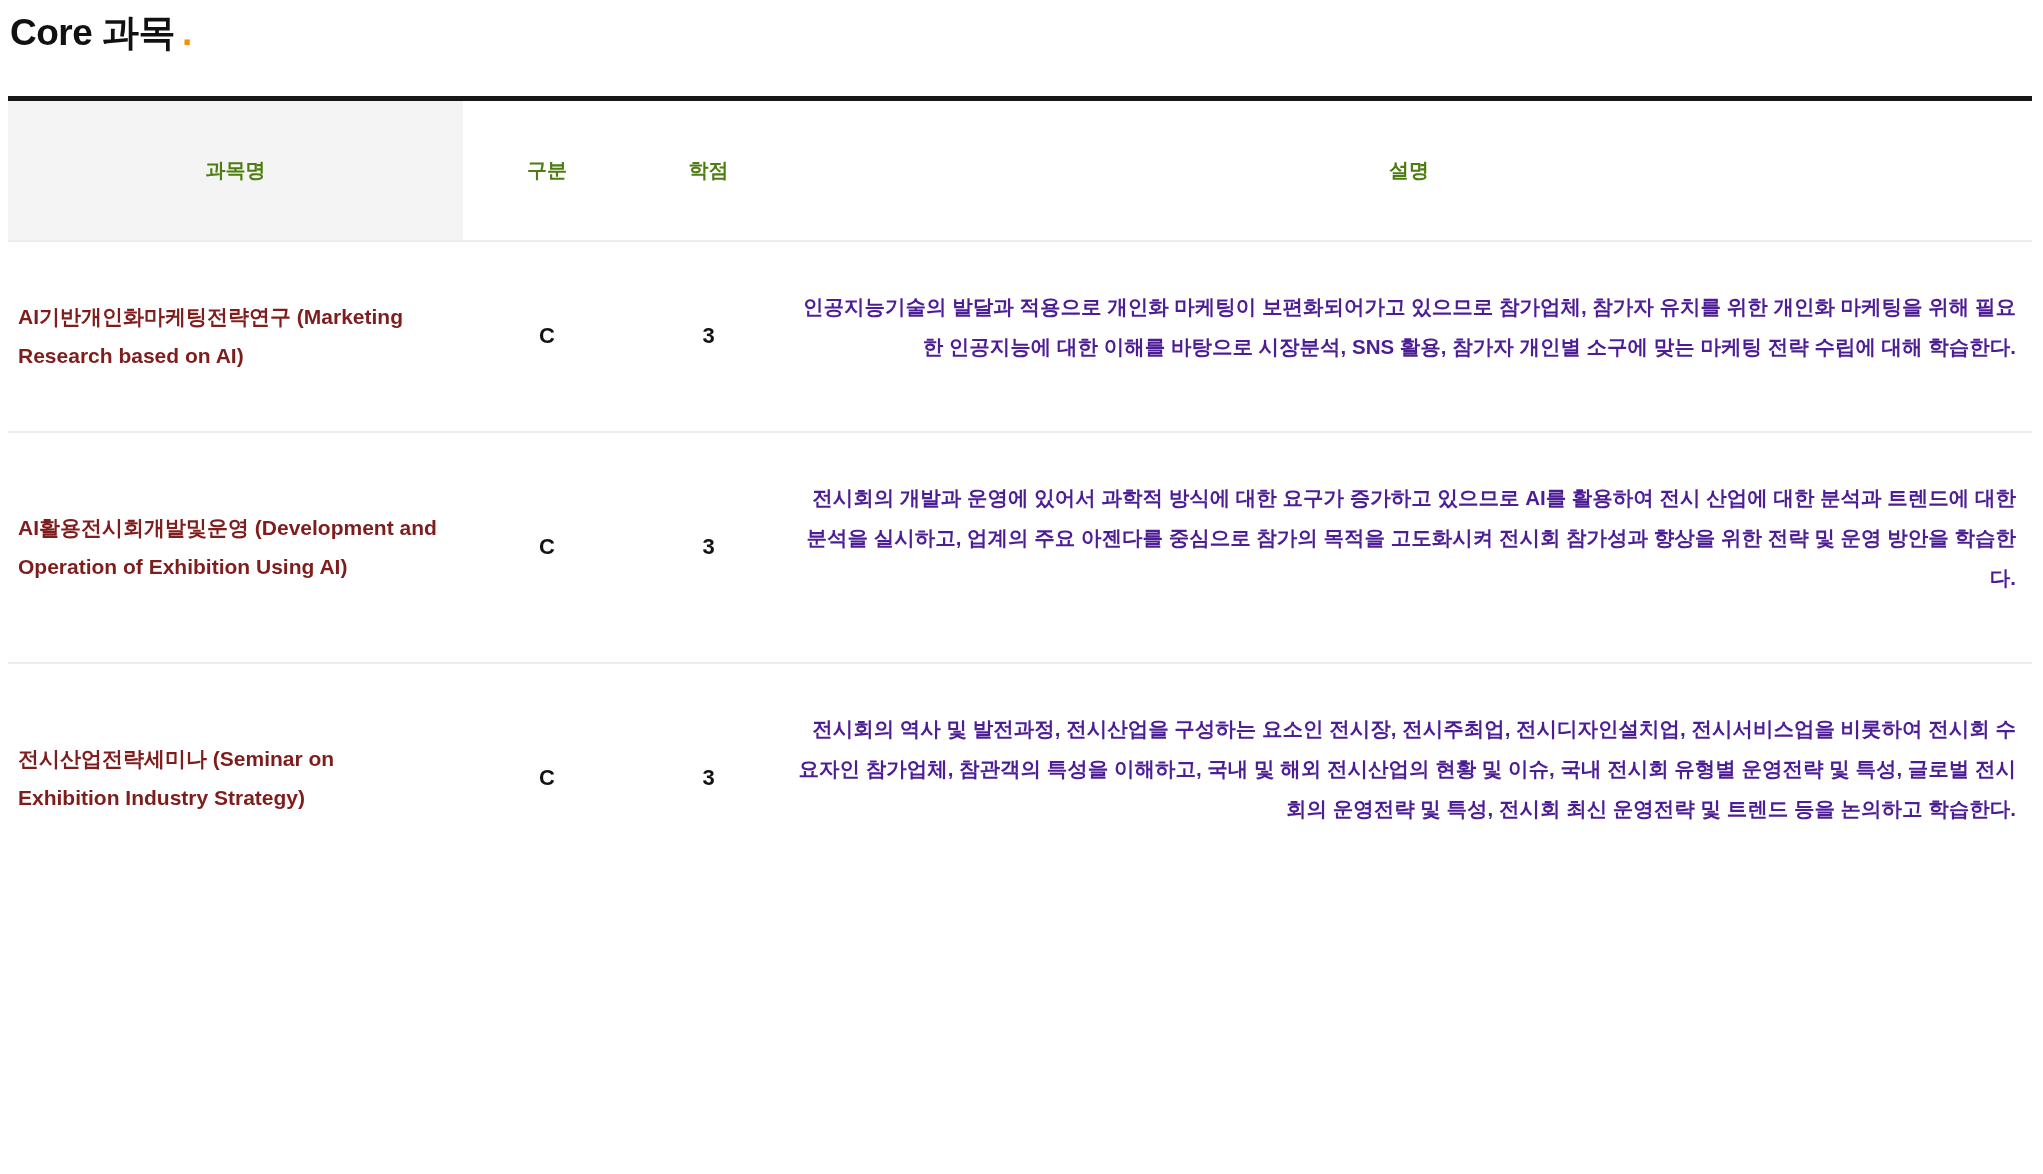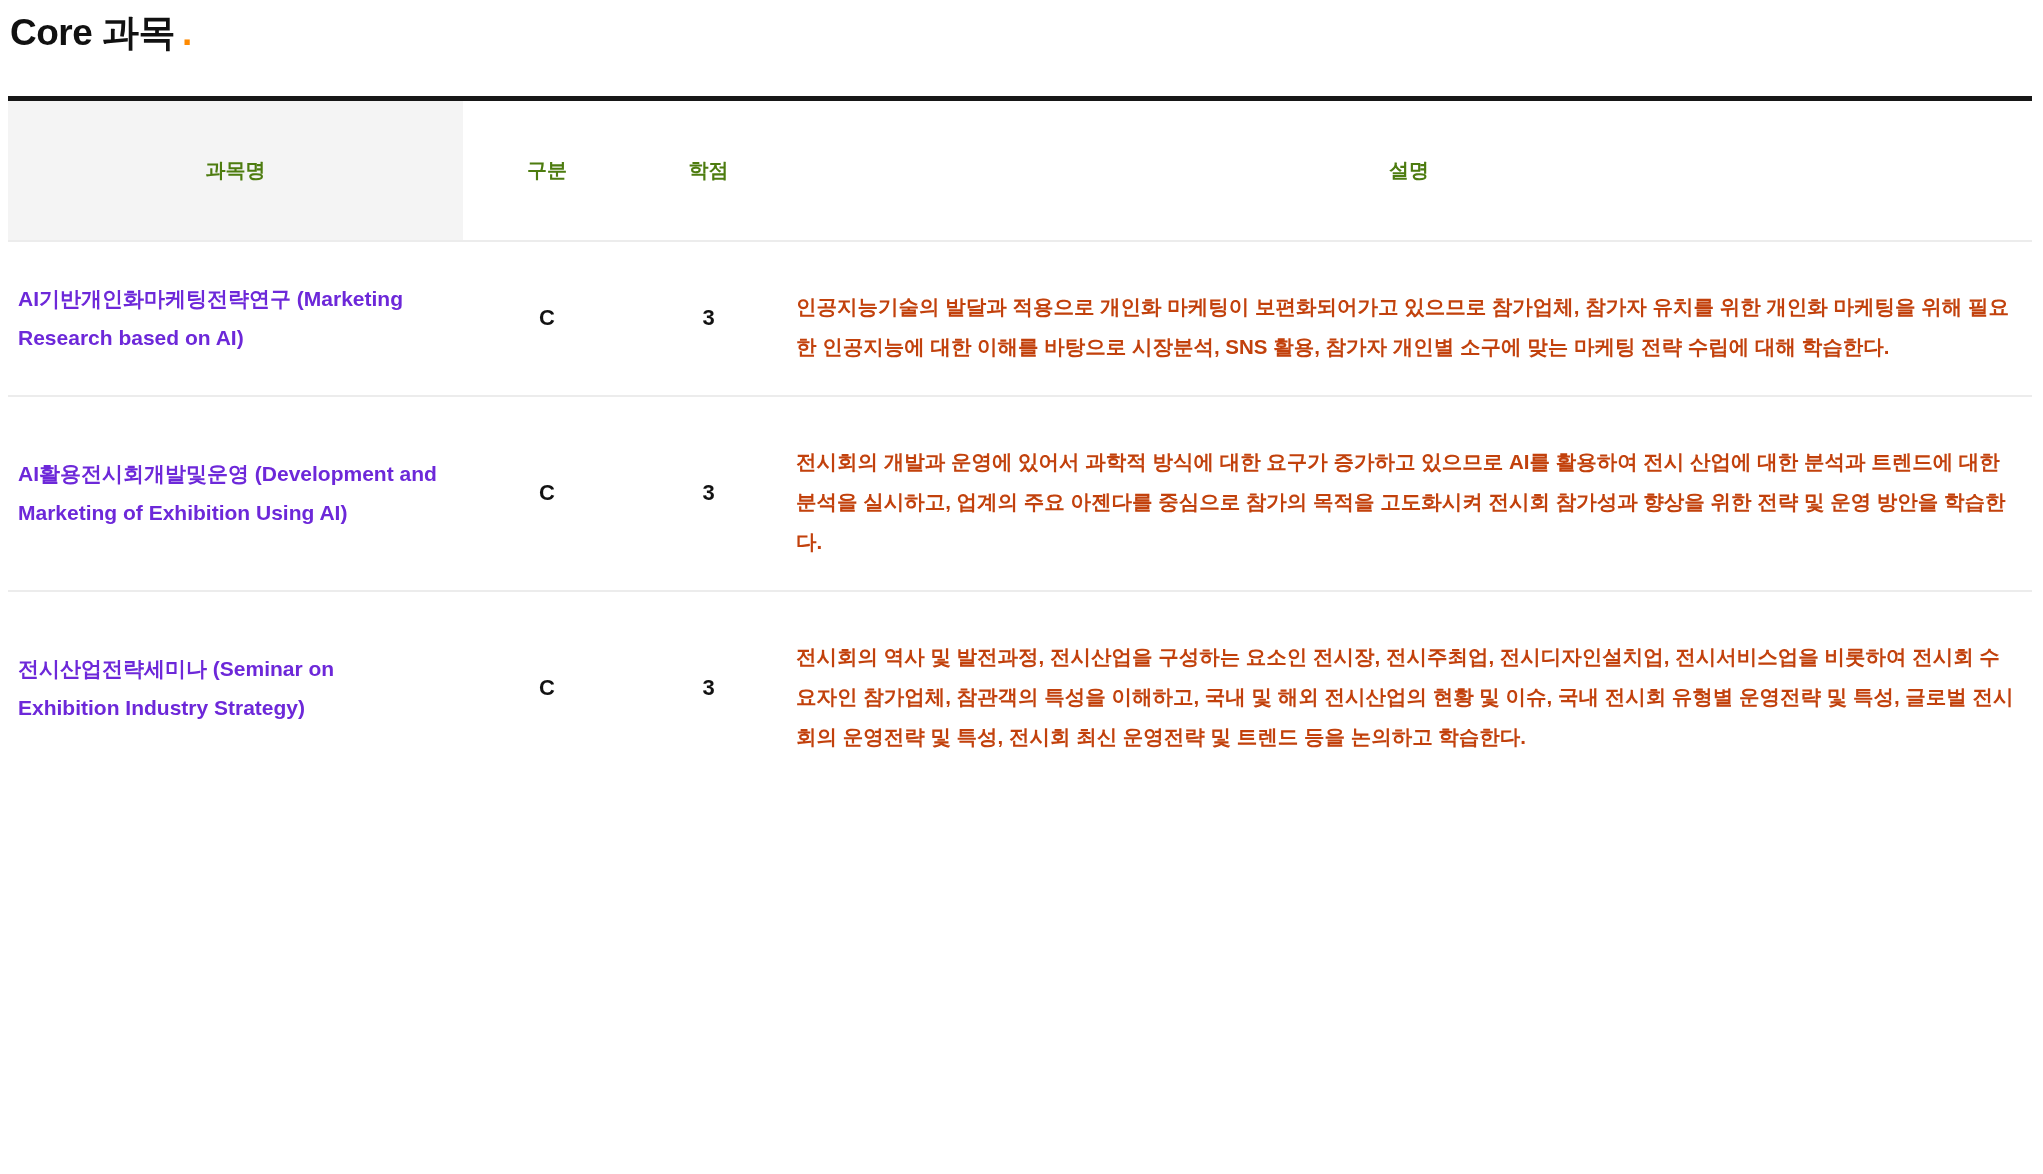--- a/index.html
+++ b/index.html
@@ -54,35 +54,36 @@
 
   tbody td {
     vertical-align: middle;
     border-top: 2px solid #ececec;
   }
   td.cell-subject {
     font-size: 21px;
     font-weight: 700;
     line-height: 39px;
     padding: 30px 26px 30px 10px;
-    color: #6d28d9;
+    color: #7f1d1d;
   }
   td.cell-category,
   td.cell-credits {
     text-align: center;
     font-size: 22px;
     font-weight: 700;
     color: #121212;
   }
   td.cell-description {
     font-size: 20.5px;
     font-weight: 700;
     line-height: 40px;
-    padding: 45px 16px 28px 10px;
-    color: #c2410c;
+    padding: 45px 16px 64px 10px;
+    color: #4c1d95;
+    text-align: right;
   }
 </style>
 </head>
 <body>
 
 <h1 class="page-title">
   <span>Core 과목</span><span class="title-dot">.</span>
 </h1>
 
 <table class="course-table">
@@ -101,21 +102,21 @@
     </tr>
   </thead>
   <tbody>
     <tr>
       <td class="cell-subject">AI기반개인화마케팅전략연구 (Marketing Research based on AI)</td>
       <td class="cell-category">C</td>
       <td class="cell-credits">3</td>
       <td class="cell-description">인공지능기술의 발달과 적용으로 개인화 마케팅이 보편화되어가고 있으므로 참가업체, 참가자 유치를 위한 개인화 마케팅을 위해 필요한 인공지능에 대한 이해를 바탕으로 시장분석, SNS 활용, 참가자 개인별 소구에 맞는 마케팅 전략 수립에 대해 학습한다.</td>
     </tr>
     <tr>
-      <td class="cell-subject">AI활용전시회개발및운영 (Development and Marketing of Exhibition Using AI)</td>
+      <td class="cell-subject">AI활용전시회개발및운영 (Development and Operation of Exhibition Using AI)</td>
       <td class="cell-category">C</td>
       <td class="cell-credits">3</td>
       <td class="cell-description">전시회의 개발과 운영에 있어서 과학적 방식에 대한 요구가 증가하고 있으므로 AI를 활용하여 전시 산업에 대한 분석과 트렌드에 대한 분석을 실시하고, 업계의 주요 아젠다를 중심으로 참가의 목적을 고도화시켜 전시회 참가성과 향상을 위한 전략 및 운영 방안을 학습한다.</td>
     </tr>
     <tr>
       <td class="cell-subject">전시산업전략세미나 (Seminar on Exhibition Industry Strategy)</td>
       <td class="cell-category">C</td>
       <td class="cell-credits">3</td>
       <td class="cell-description">전시회의 역사 및 발전과정, 전시산업을 구성하는 요소인 전시장, 전시주최업, 전시디자인설치업, 전시서비스업을 비롯하여 전시회 수요자인 참가업체, 참관객의 특성을 이해하고, 국내 및 해외 전시산업의 현황 및 이슈, 국내 전시회 유형별 운영전략 및 특성, 글로벌 전시회의 운영전략 및 특성, 전시회 최신 운영전략 및 트렌드 등을 논의하고 학습한다.</td>
     </tr>

